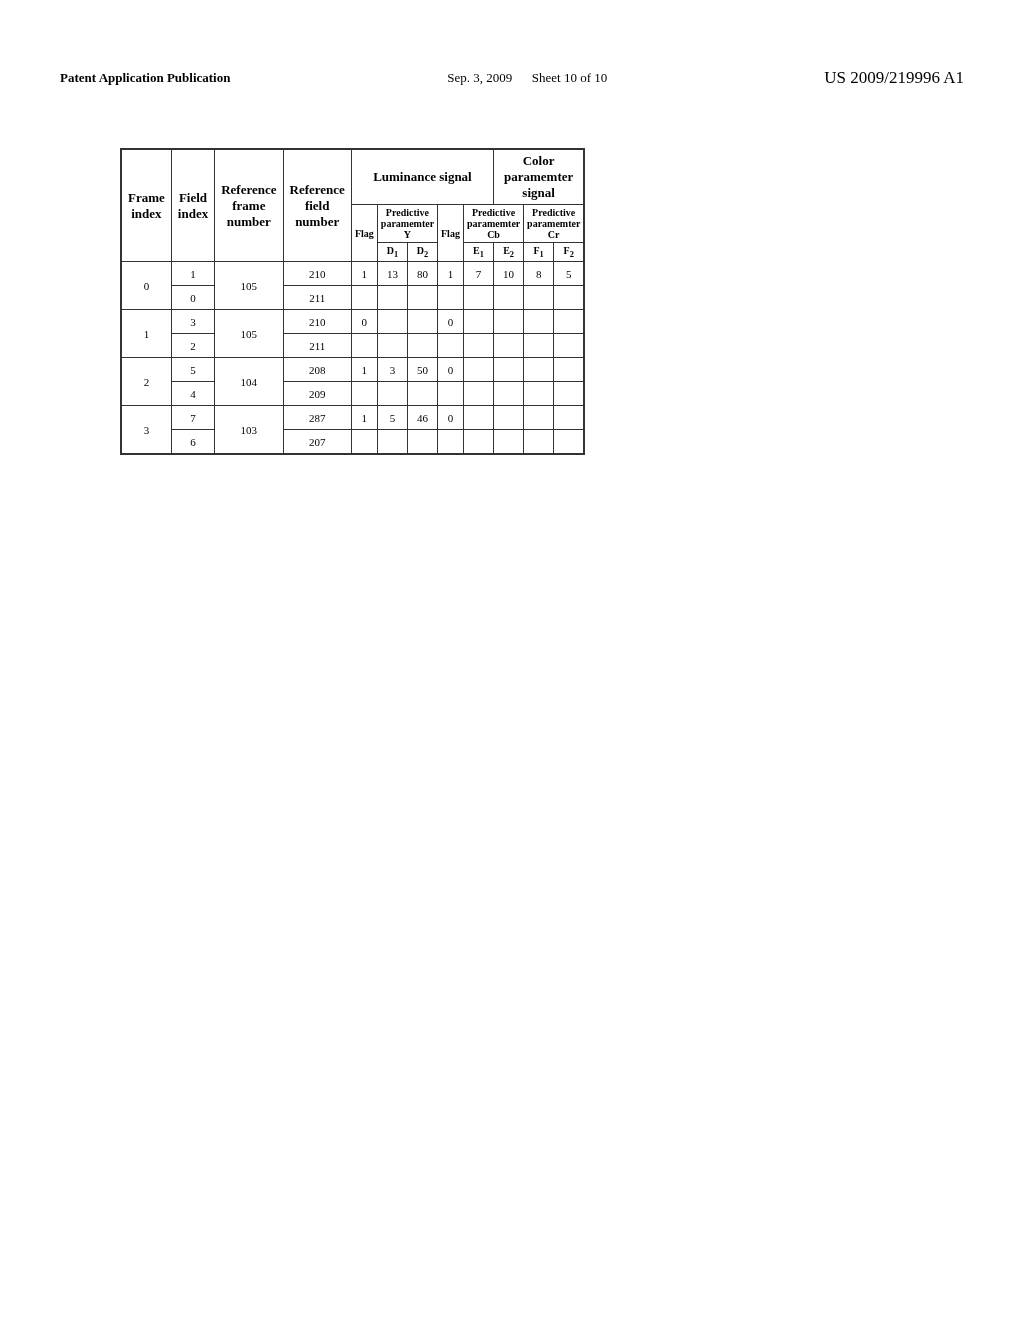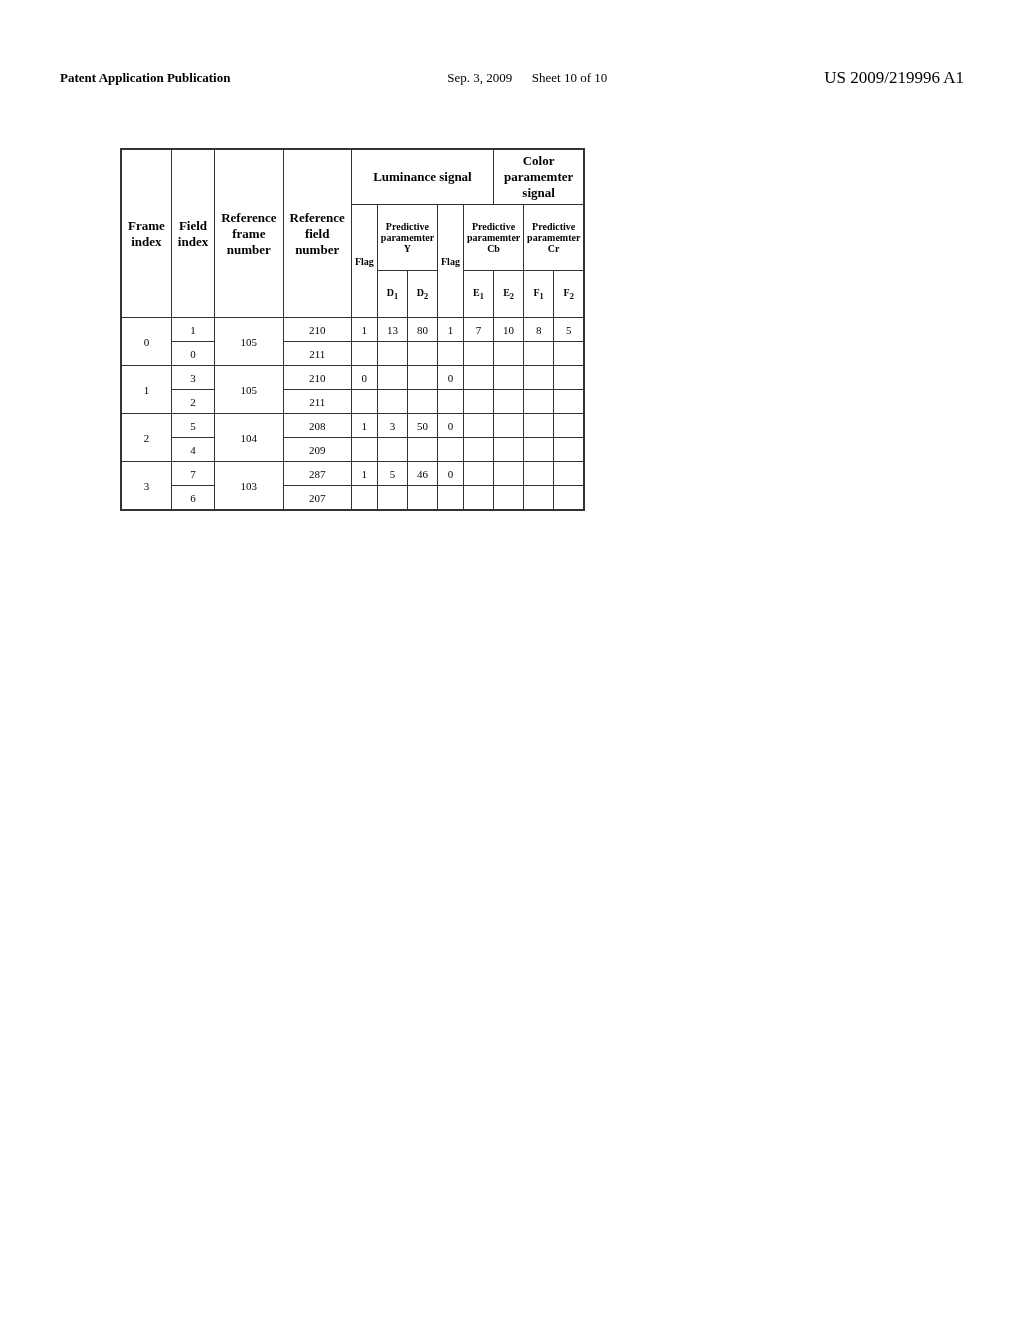--- a/index.html
+++ b/index.html
@@ -90,21 +90,21 @@
       font-size: 11px;
     }
 
     .group-header {
       font-size: 13px;
       padding: 3px 6px;
     }
 
     .sub-header {
       font-size: 10px;
-      padding: 16px 3px;
+      padding: 2px 3px;
     }
 
     .data-row td {
       height: 24px;
       font-size: 11px;
     }
 
     .frame-index-header {
       width: 28px;
     }

